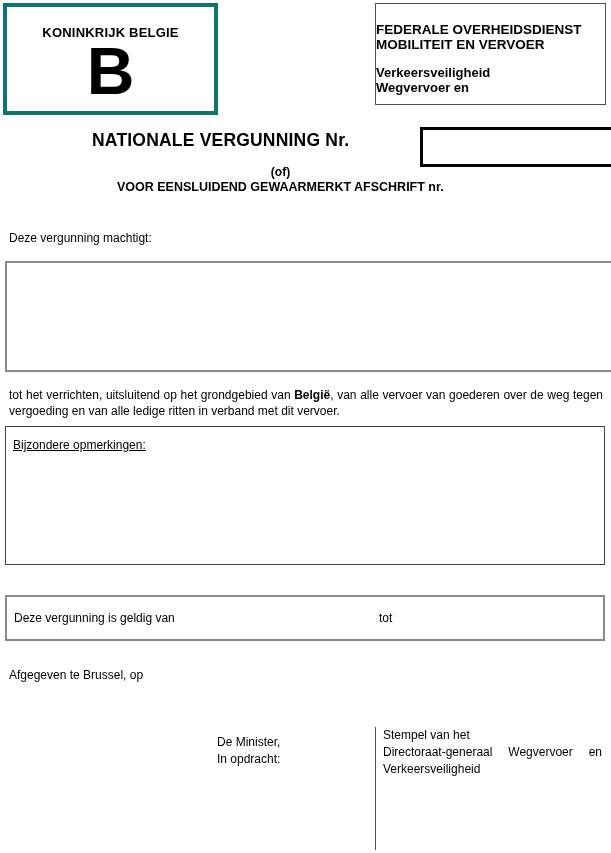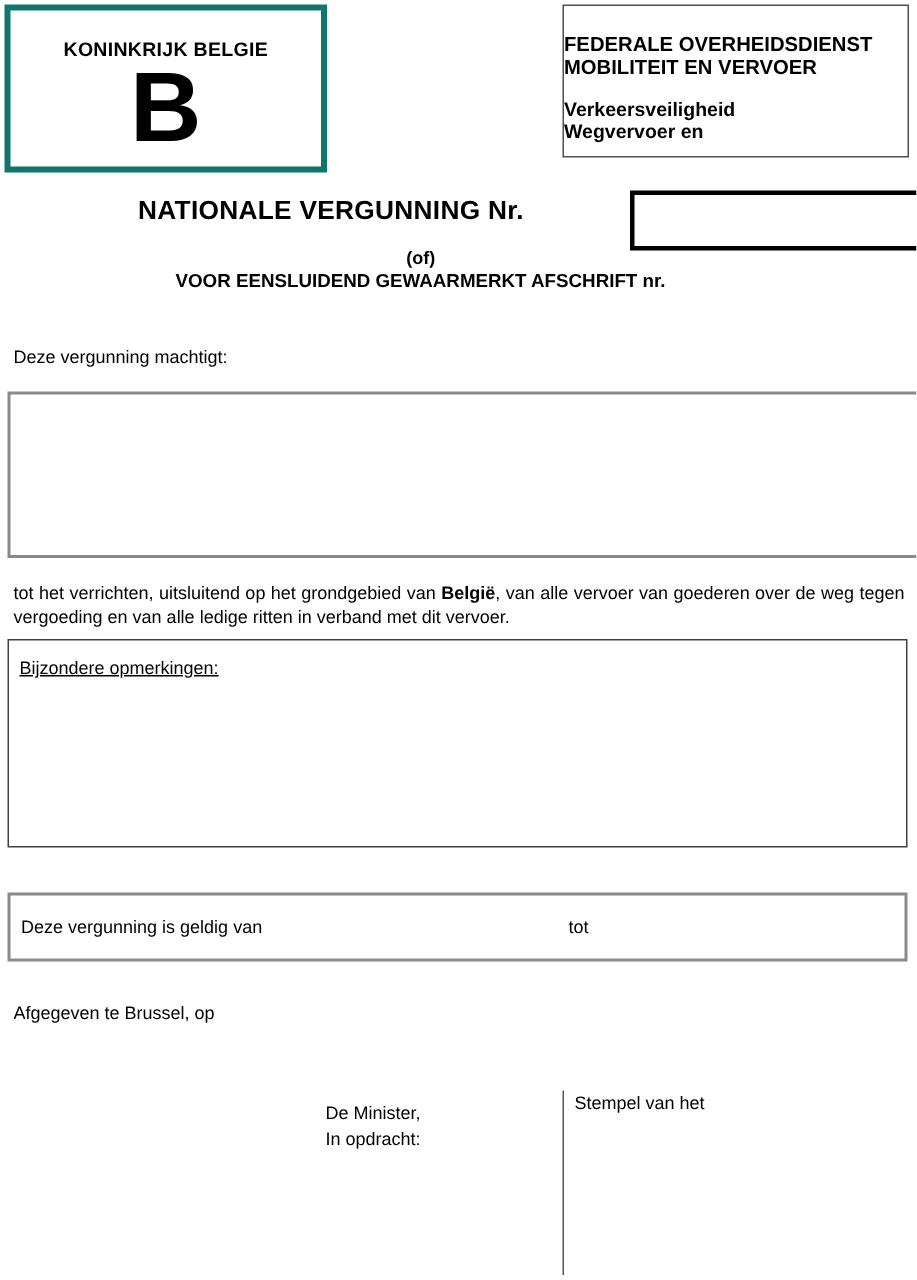--- a/index.html
+++ b/index.html
@@ -124,15 +124,16 @@
 
   <div class="minister">
     <div>De Minister,</div>
     <div>In opdracht:</div>
   </div>
 
   <div class="vline"></div>
 
   <div class="stamp">
     <div>Stempel van het</div>
+    <div class="dept-just">Directoraat-generaal Wegvervoer en Verkeersveiligheid</div>
   </div>
 
 </div>
 
 </body></html>

